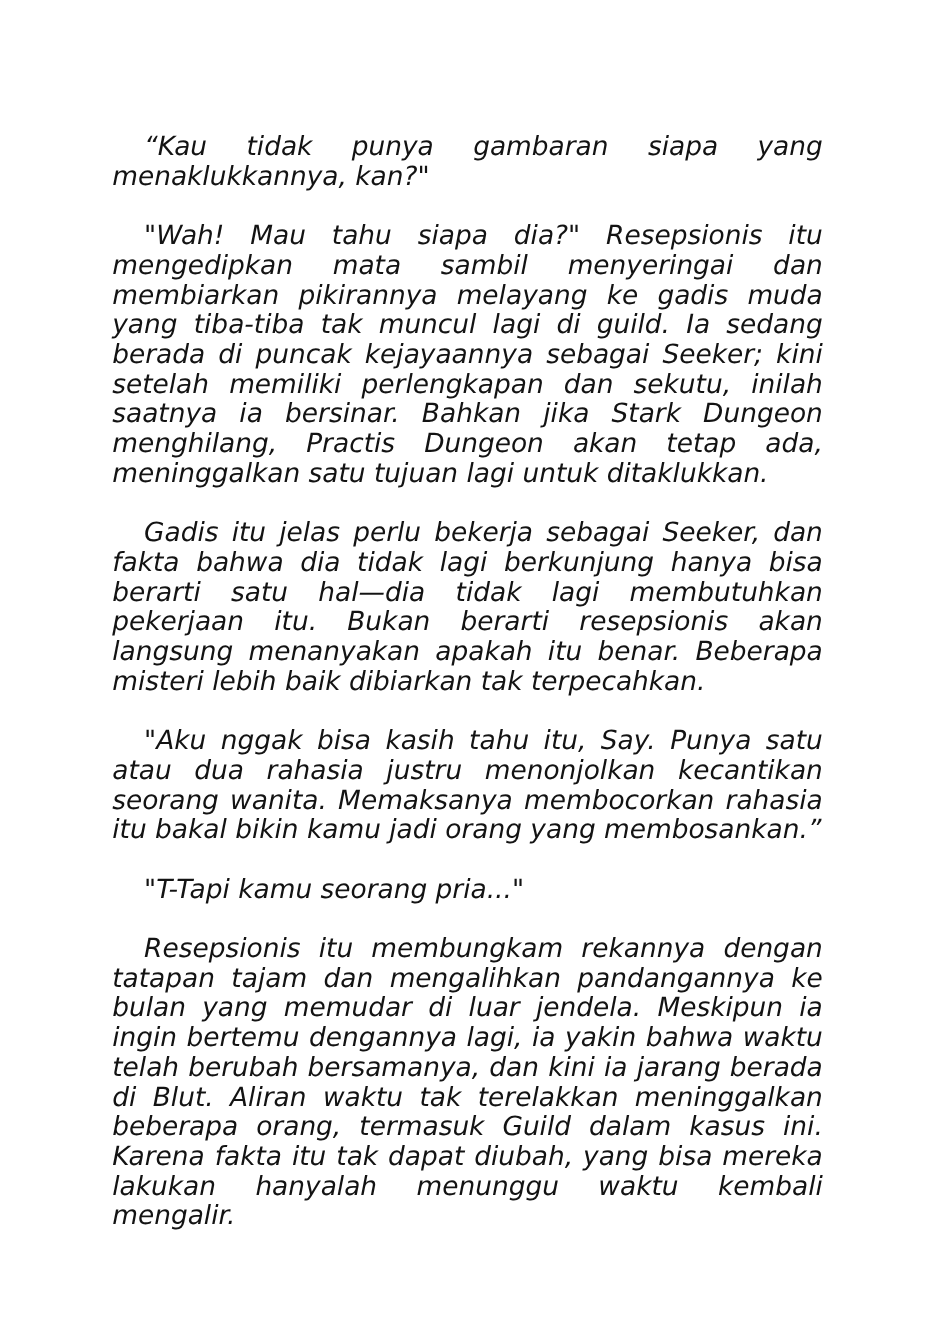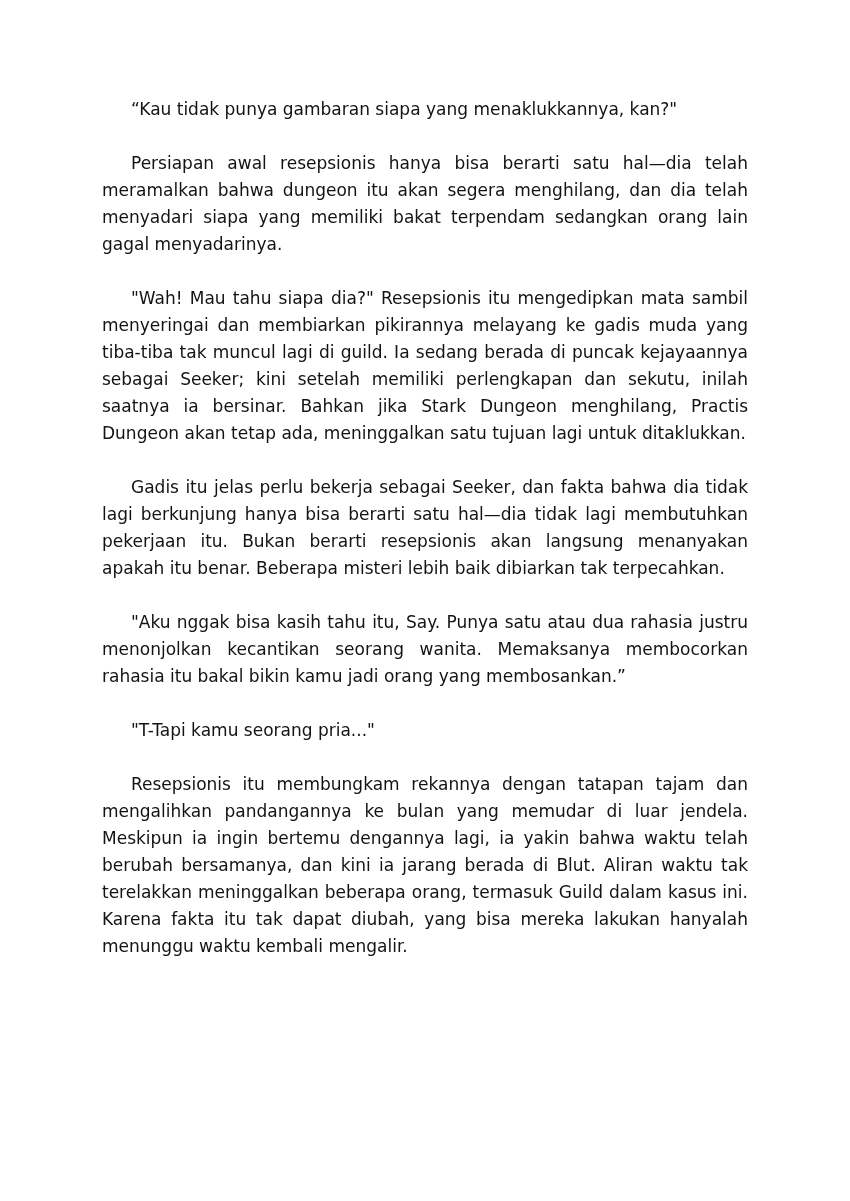--- a/index.html
+++ b/index.html
@@ -8,37 +8,37 @@
   }
   body {
     width: 850px;
     height: 1201px;
     background: #ffffff;
     overflow: hidden;
   }
   .page {
     width: 646px;
     margin: 0 auto;
-    padding-top: 96px;
+    padding-top: 120px;
     font-family: "DejaVu Sans", "Liberation Sans", sans-serif;
-    font-size: 17px;
+    font-size: 24px;
     line-height: 27px;
     color: #131313;
+    font-style: italic;
   }
   .page p {
     margin: 0 0 27px 0;
     text-indent: 29px;
     text-align: justify;
     text-justify: inter-word;
   }
 </style>
 </head>
 <body style="background: rgb(255, 255, 255);">
 
 <main class="page" style="color: rgb(19, 19, 19);">
   <p>“Kau tidak punya gambaran siapa yang menaklukkannya, kan?"</p>
-  <p>Persiapan awal resepsionis hanya bisa berarti satu hal—dia telah meramalkan bahwa dungeon itu akan segera menghilang, dan dia telah menyadari siapa yang memiliki bakat terpendam sedangkan orang lain gagal menyadarinya.</p>
   <p>"Wah! Mau tahu siapa dia?" Resepsionis itu mengedipkan mata sambil menyeringai dan membiarkan pikirannya melayang ke gadis muda yang tiba-tiba tak muncul lagi di guild. Ia sedang berada di puncak kejayaannya sebagai Seeker; kini setelah memiliki perlengkapan dan sekutu, inilah saatnya ia bersinar. Bahkan jika Stark Dungeon menghilang, Practis Dungeon akan tetap ada, meninggalkan satu tujuan lagi untuk ditaklukkan.</p>
   <p>Gadis itu jelas perlu bekerja sebagai Seeker, dan fakta bahwa dia tidak lagi berkunjung hanya bisa berarti satu hal—dia tidak lagi membutuhkan pekerjaan itu. Bukan berarti resepsionis akan langsung menanyakan apakah itu benar. Beberapa misteri lebih baik dibiarkan tak terpecahkan.</p>
   <p>"Aku nggak bisa kasih tahu itu, Say. Punya satu atau dua rahasia justru menonjolkan kecantikan seorang wanita. Memaksanya membocorkan rahasia itu bakal bikin kamu jadi orang yang membosankan.”</p>
   <p>"T-Tapi kamu seorang pria..."</p>
   <p>Resepsionis itu membungkam rekannya dengan tatapan tajam dan mengalihkan pandangannya ke bulan yang memudar di luar jendela. Meskipun ia ingin bertemu dengannya lagi, ia yakin bahwa waktu telah berubah bersamanya, dan kini ia jarang berada di Blut. Aliran waktu tak terelakkan meninggalkan beberapa orang, termasuk Guild dalam kasus ini. Karena fakta itu tak dapat diubah, yang bisa mereka lakukan hanyalah menunggu waktu kembali mengalir.</p>
 </main>
 
 </body></html>

